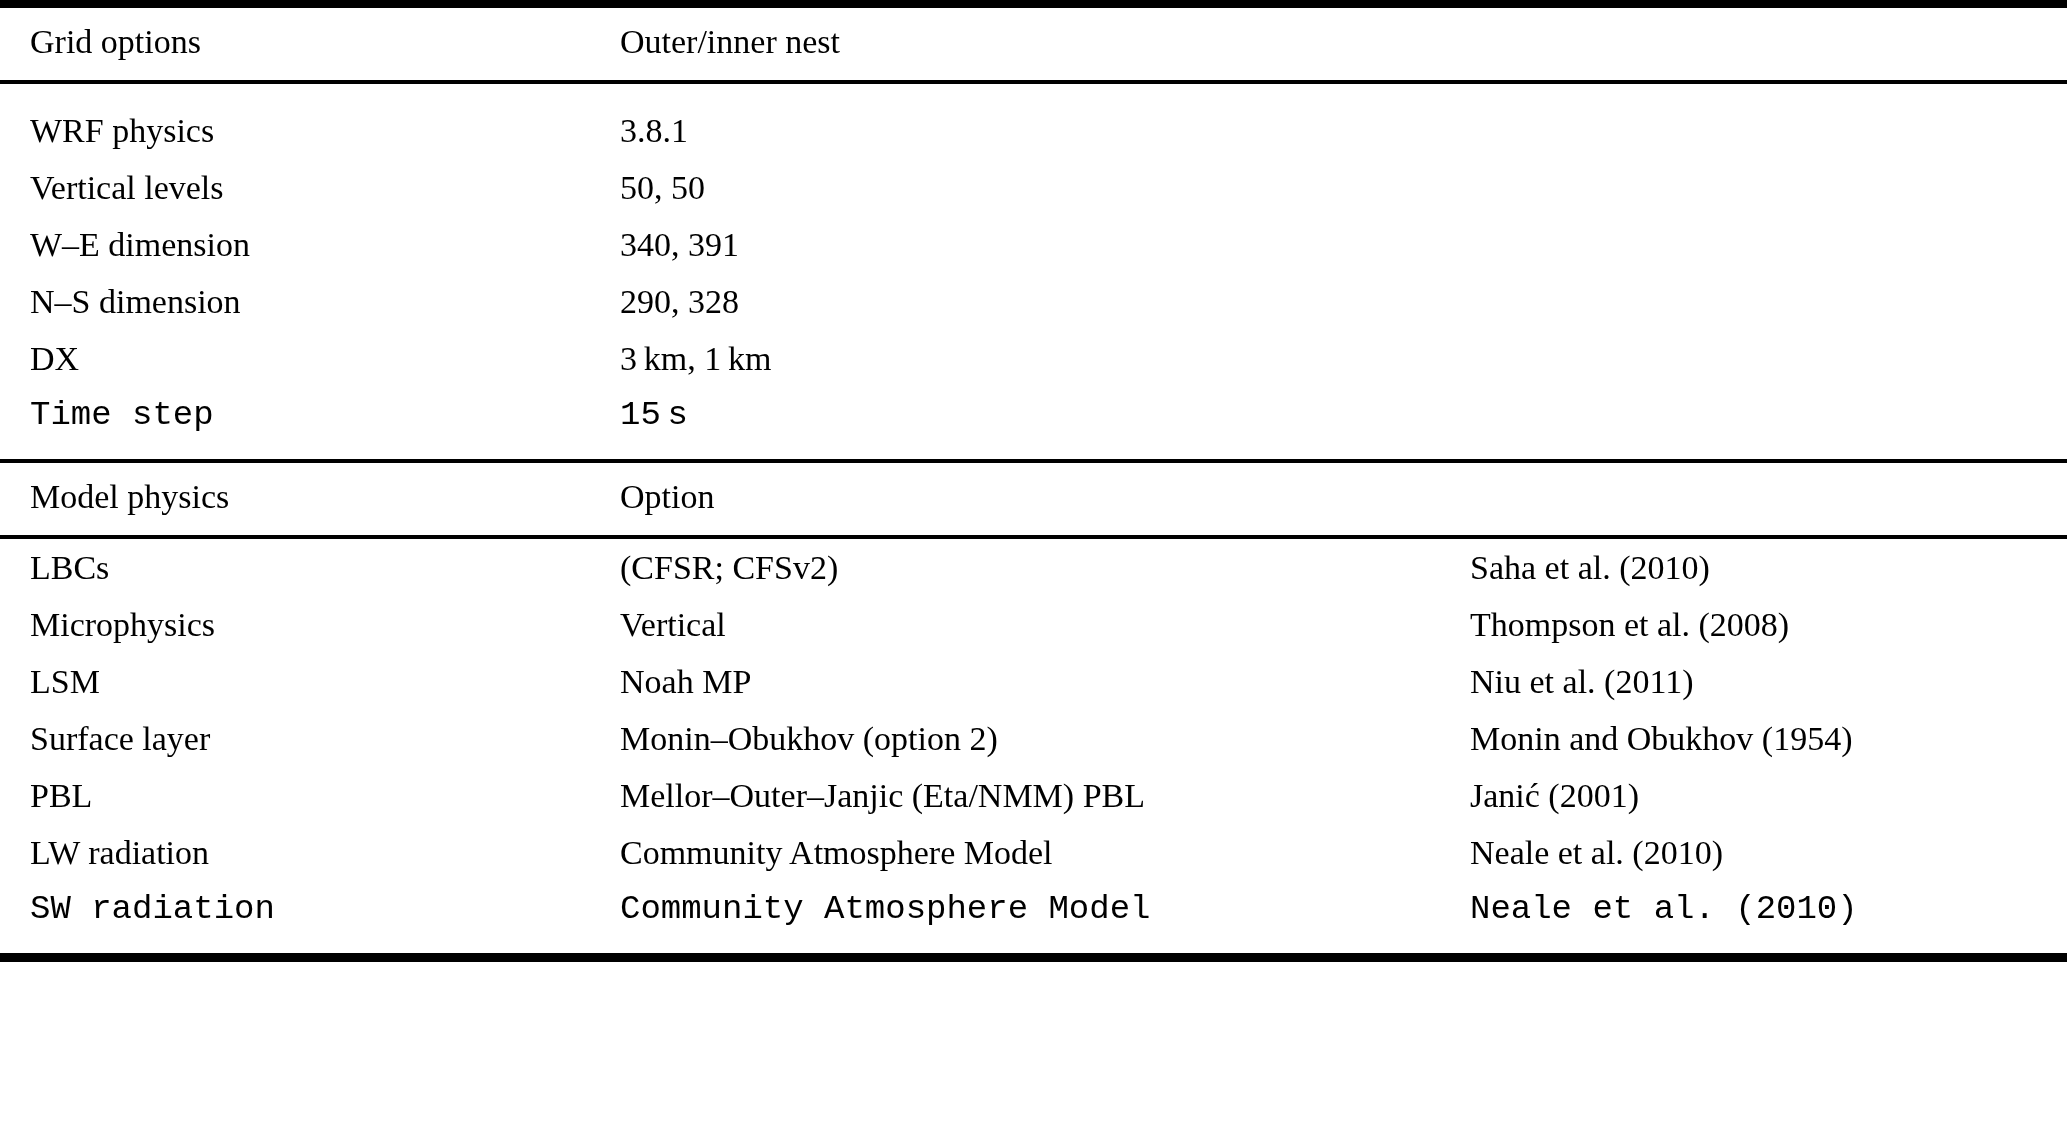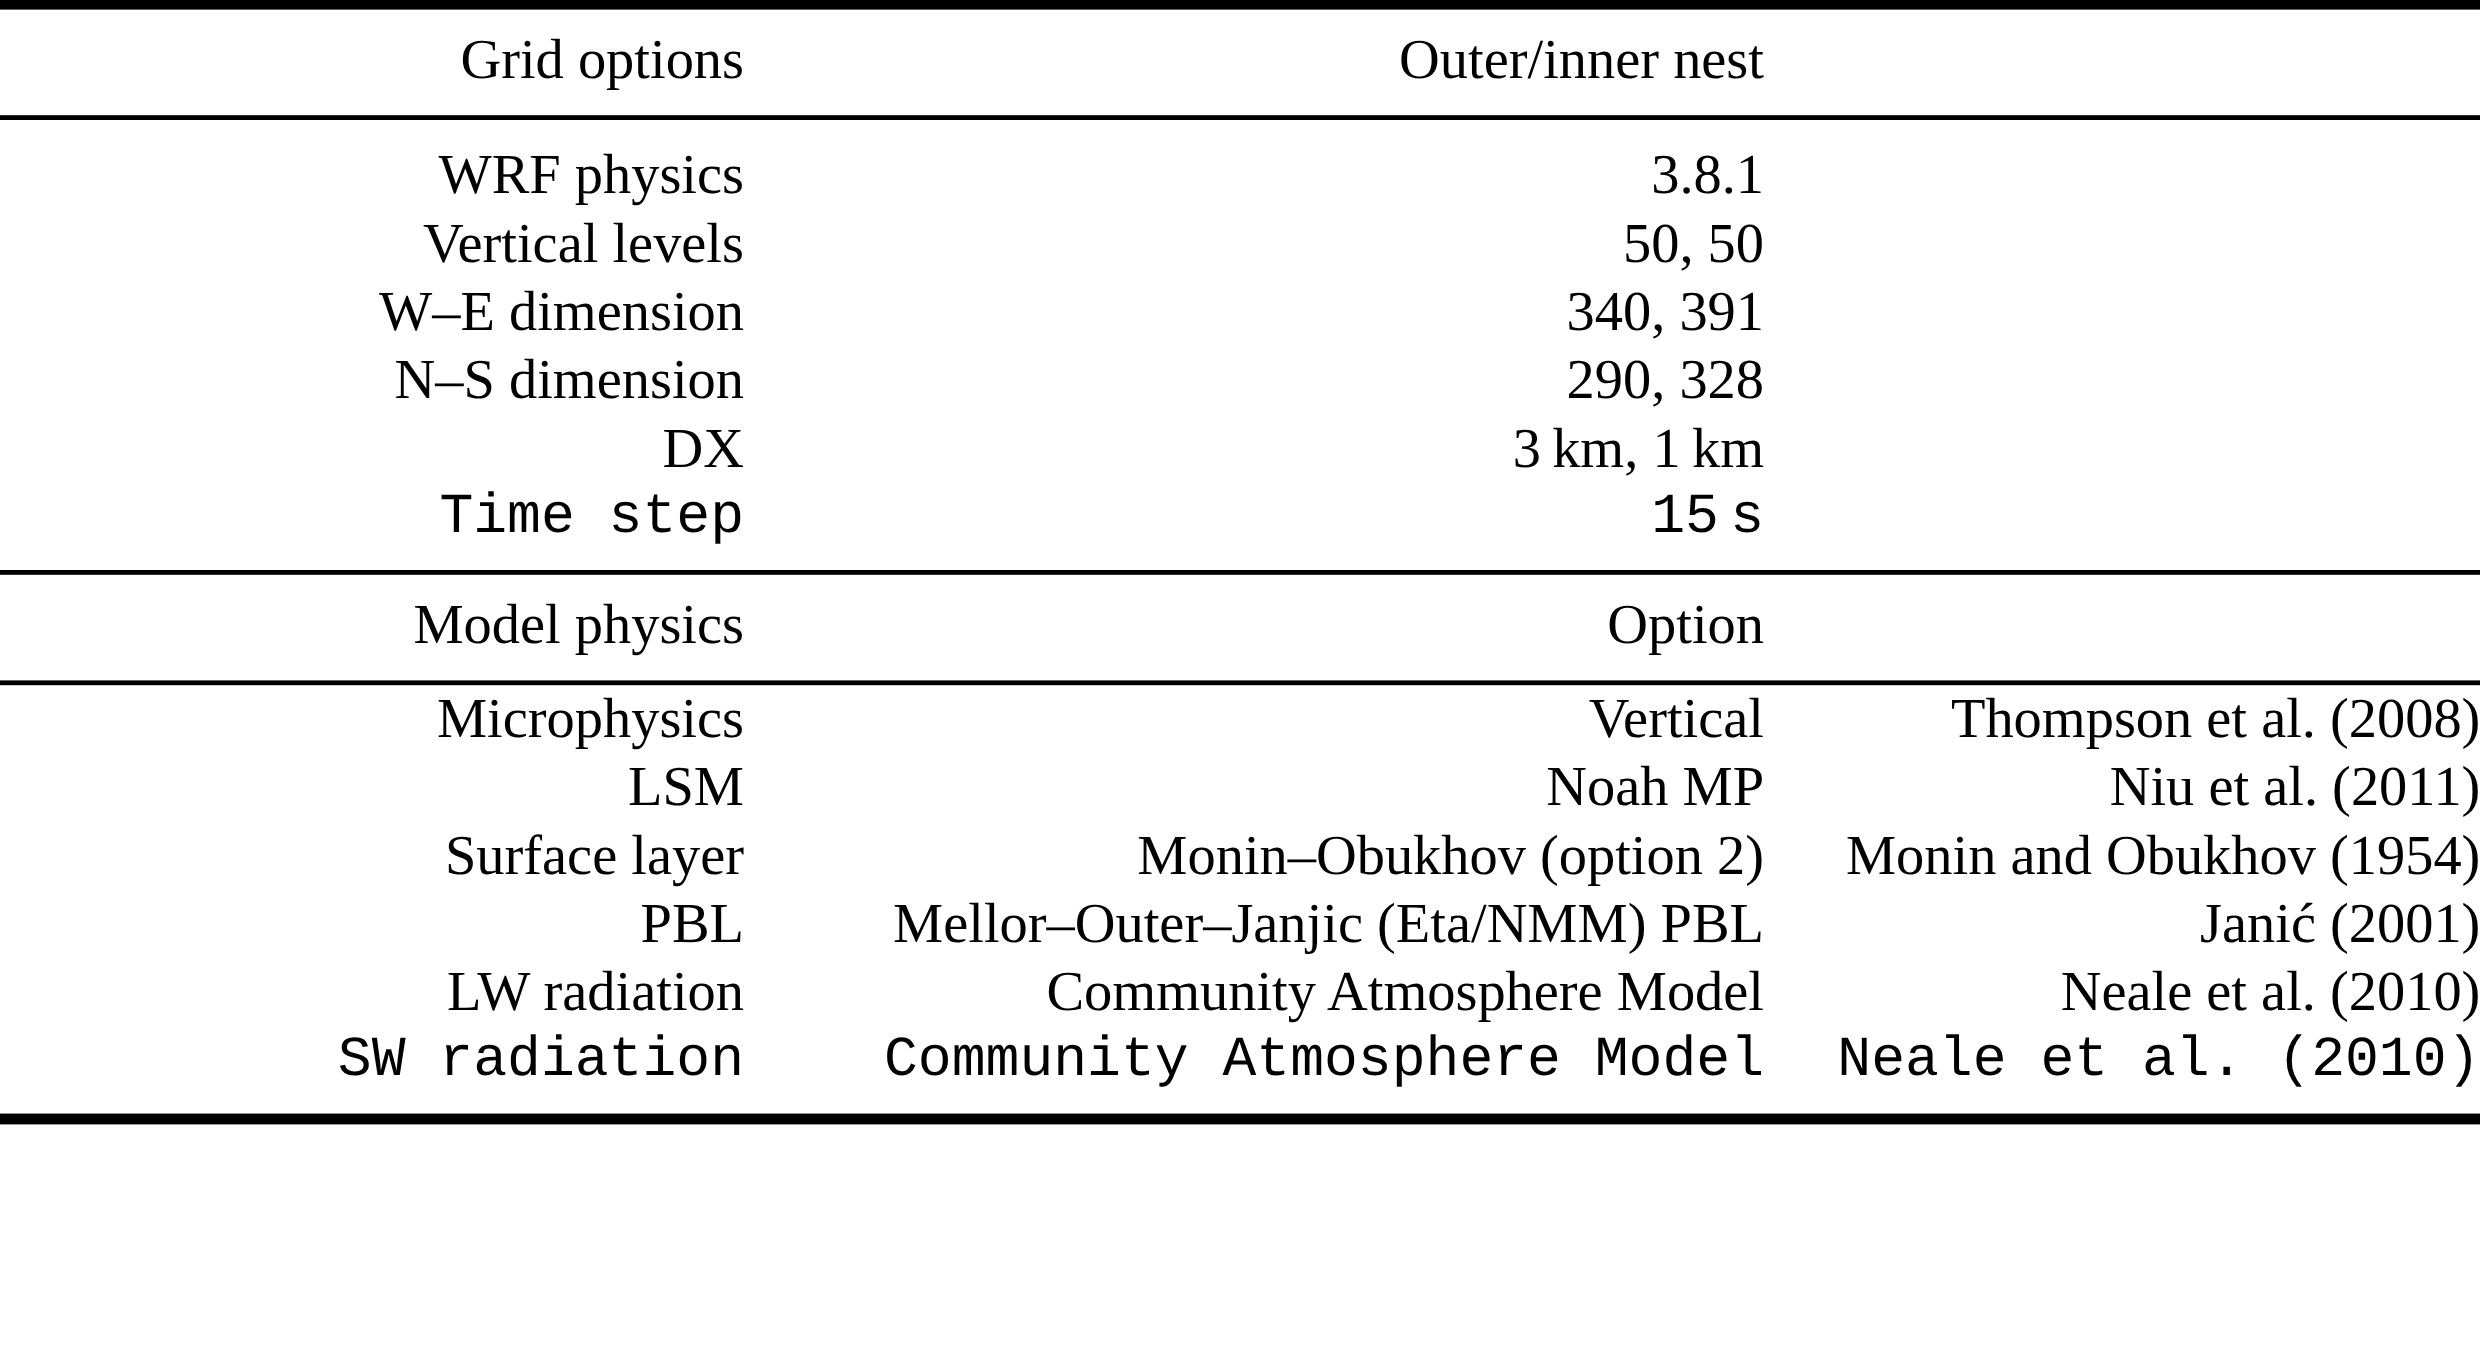--- a/index.html
+++ b/index.html
@@ -6,24 +6,23 @@
     margin: 0;
     padding: 0;
     background: #ffffff;
   }
   .page {
     width: 2067px;
     height: 1129px;
     background: #ffffff;
     color: #000000;
     font-family: "Liberation Serif", "DejaVu Serif", serif;
-    font-size: 47px;
+    font-size: 34px;
     box-sizing: border-box;
     overflow: hidden;
-    text-align: right;
   }
   table.config-table {
     width: 100%;
     border-collapse: collapse;
     table-layout: fixed;
     border-top: 8px solid #000;
     border-bottom: 9px solid #000;
   }
   col.c1 { width: 620px; }
   col.c2 { width: 850px; }
@@ -98,20 +97,25 @@
       <td></td>
     </tr>
 
     <tr class="sec-head mid">
       <td>Model physics</td>
       <td>Option</td>
       <td></td>
     </tr>
 
     <tr class="body">
+      <td>LBCs</td>
+      <td>(CFSR; CFSv2)</td>
+      <td>Saha et al. (2010)</td>
+    </tr>
+    <tr class="body">
       <td>Microphysics</td>
       <td>Vertical</td>
       <td>Thompson et al. (2008)</td>
     </tr>
     <tr class="body">
       <td>LSM</td>
       <td>Noah MP</td>
       <td>Niu et al. (2011)</td>
     </tr>
     <tr class="body">

